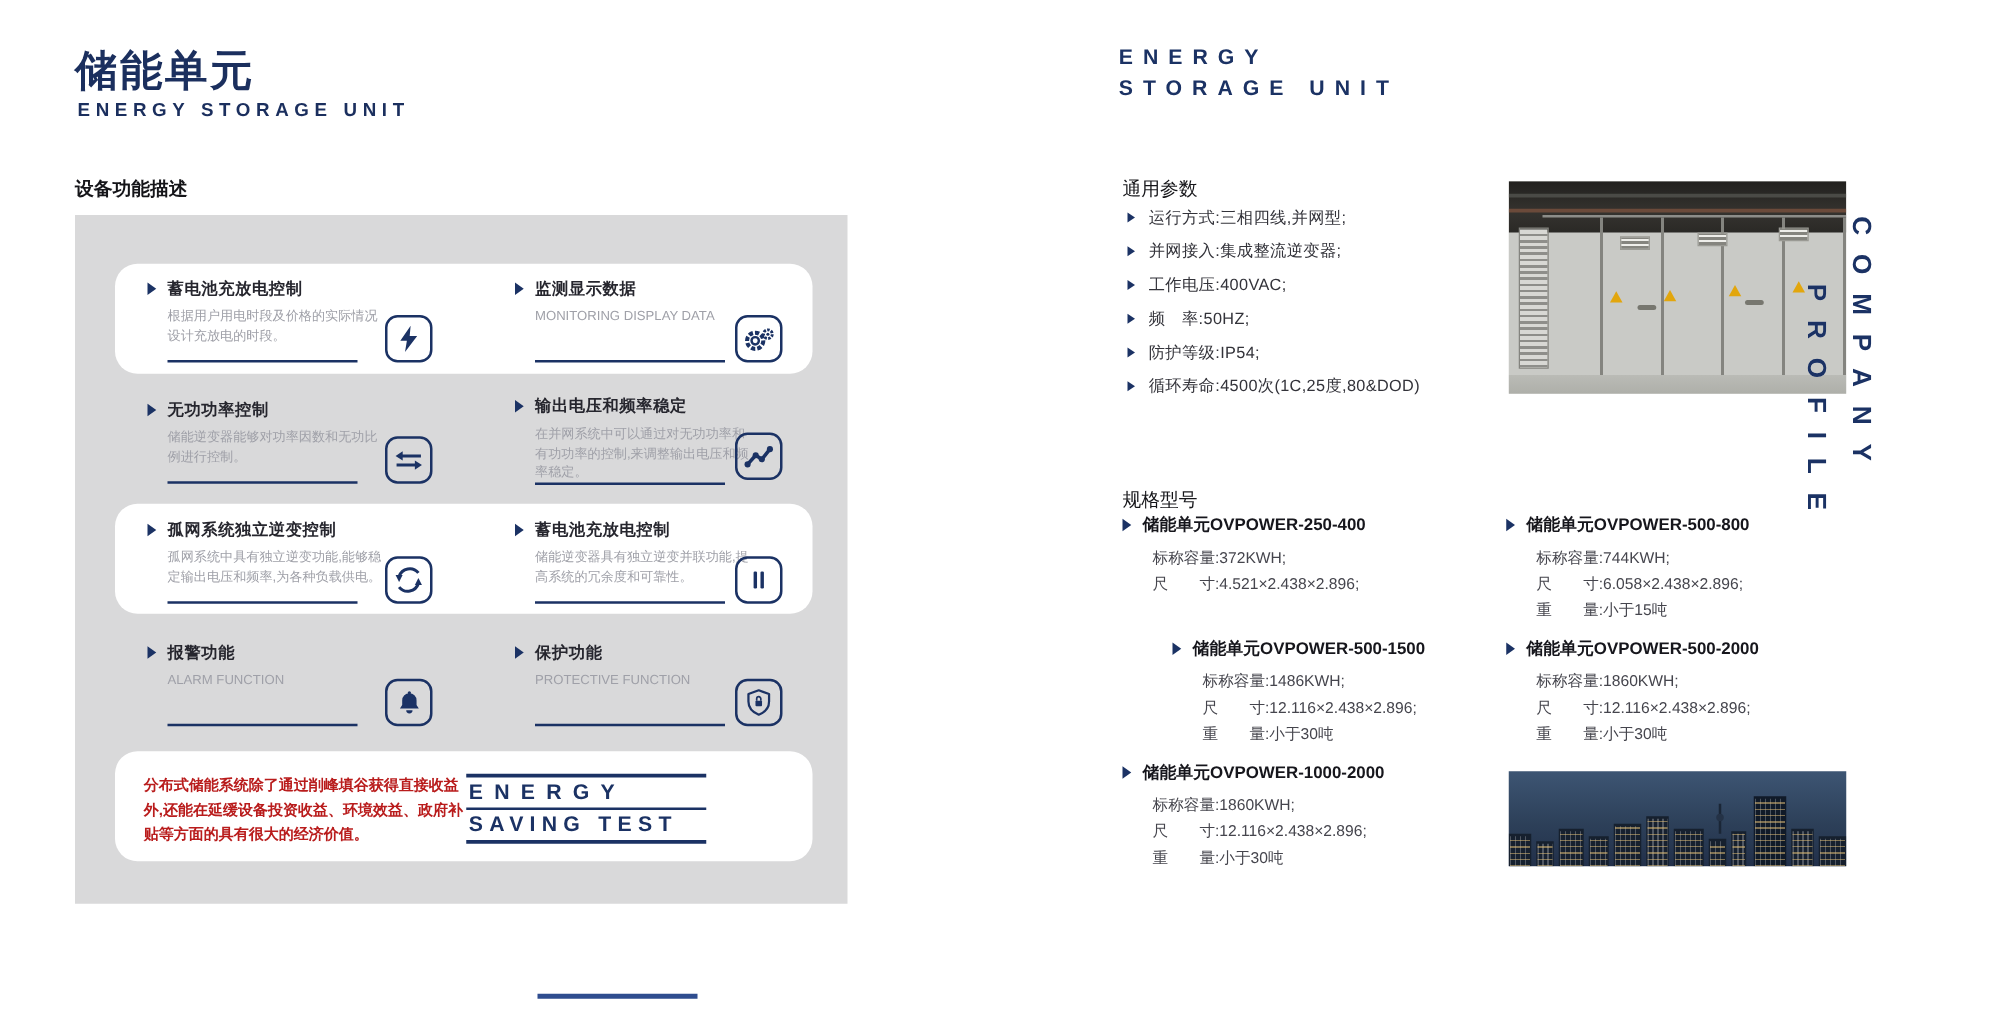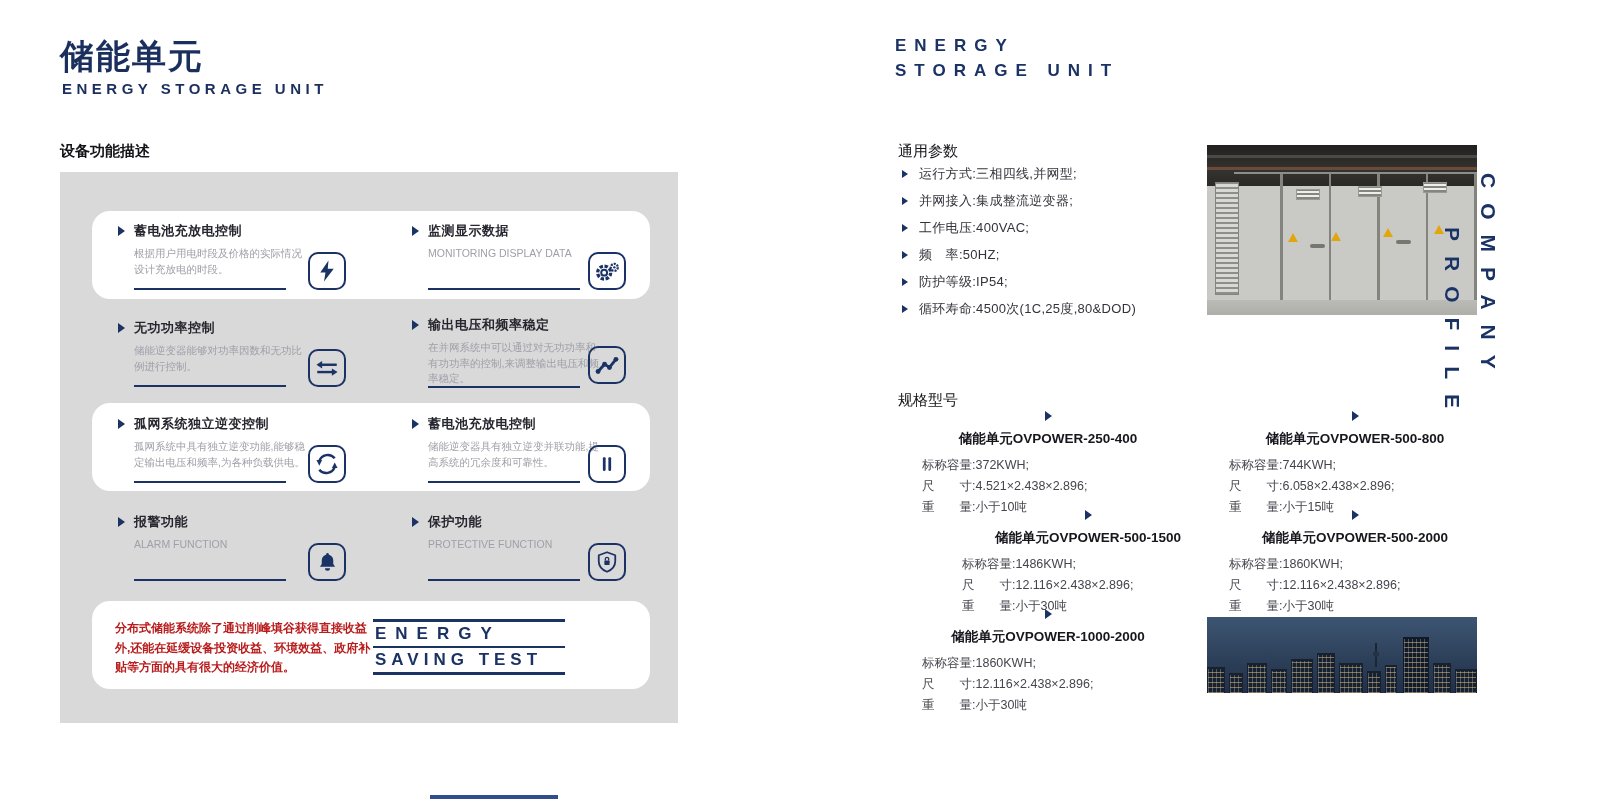--- a/index.html
+++ b/index.html
@@ -39,21 +39,21 @@
 
   
   .rp-h1 { left:895px; top:36px;  font-size:17px; font-weight:800; color:#1b3264; letter-spacing:8px; }
   .rp-h2 { left:895px; top:61px;  font-size:17px; font-weight:800; color:#1b3264; letter-spacing:8px; }
   .rp-sec { font-size:15px; font-weight:normal; color:#151519; }
   .param-row { position:absolute; left:902px; display:flex; align-items:center; gap:11px; }
   .param-row .bullet { border-left-width:6px; border-top-width:4.5px; border-bottom-width:4.5px; }
   .param-text { font-size:13px; color:#33333a; letter-spacing:.3px; }
 
   .model { position:absolute; width:300px; }
-  .model-head { display:flex; align-items:center; gap:9px;flex-direction:column; }
+  .model-head { display:flex; align-items:center; gap:9px; }
   .model-name { font-size:13.5px; font-weight:bold; color:#16161c; }
   .model-specs { margin:7px 0 0 24px; font-size:12.5px; color:#45454d; line-height:21px; }
 
   .vertword { position:absolute; transform:rotate(90deg); transform-origin:0 0; white-space:nowrap;
     font-size:21px; font-weight:800; color:#1b3264; letter-spacing:15px; }
   .vertword-white { color:#f4f4f4; }
 
   
   .img-container { left:1207px; top:145px; width:270px; height:170px; background:#c9cac6; overflow:hidden; }
   .ceil { position:absolute; left:0; top:0; right:0; height:24%;
@@ -292,21 +292,20 @@
 <div class="abs rp-sec" style="left:898px; top:391px;">规格型号</div>
 
 <div class="model" style="left:898px; top:411px;">
   <div class="model-head">
       <span class="bullet"></span>
     <span class="model-name">储能单元OVPOWER-250-400</span>
     </div>
   <div class="model-specs">
     <div>标称容量:372KWH;</div>
     <div>尺　　寸:4.521×2.438×2.896;</div>
-    <div>重　　量:小于10吨</div>
   </div>
 </div>
 
 <div class="model" style="left:1205px; top:411px;">
   <div class="model-head">
       <span class="bullet"></span>
     <span class="model-name">储能单元OVPOWER-500-800</span>
     </div>
   <div class="model-specs">
     <div>标称容量:744KWH;</div>

